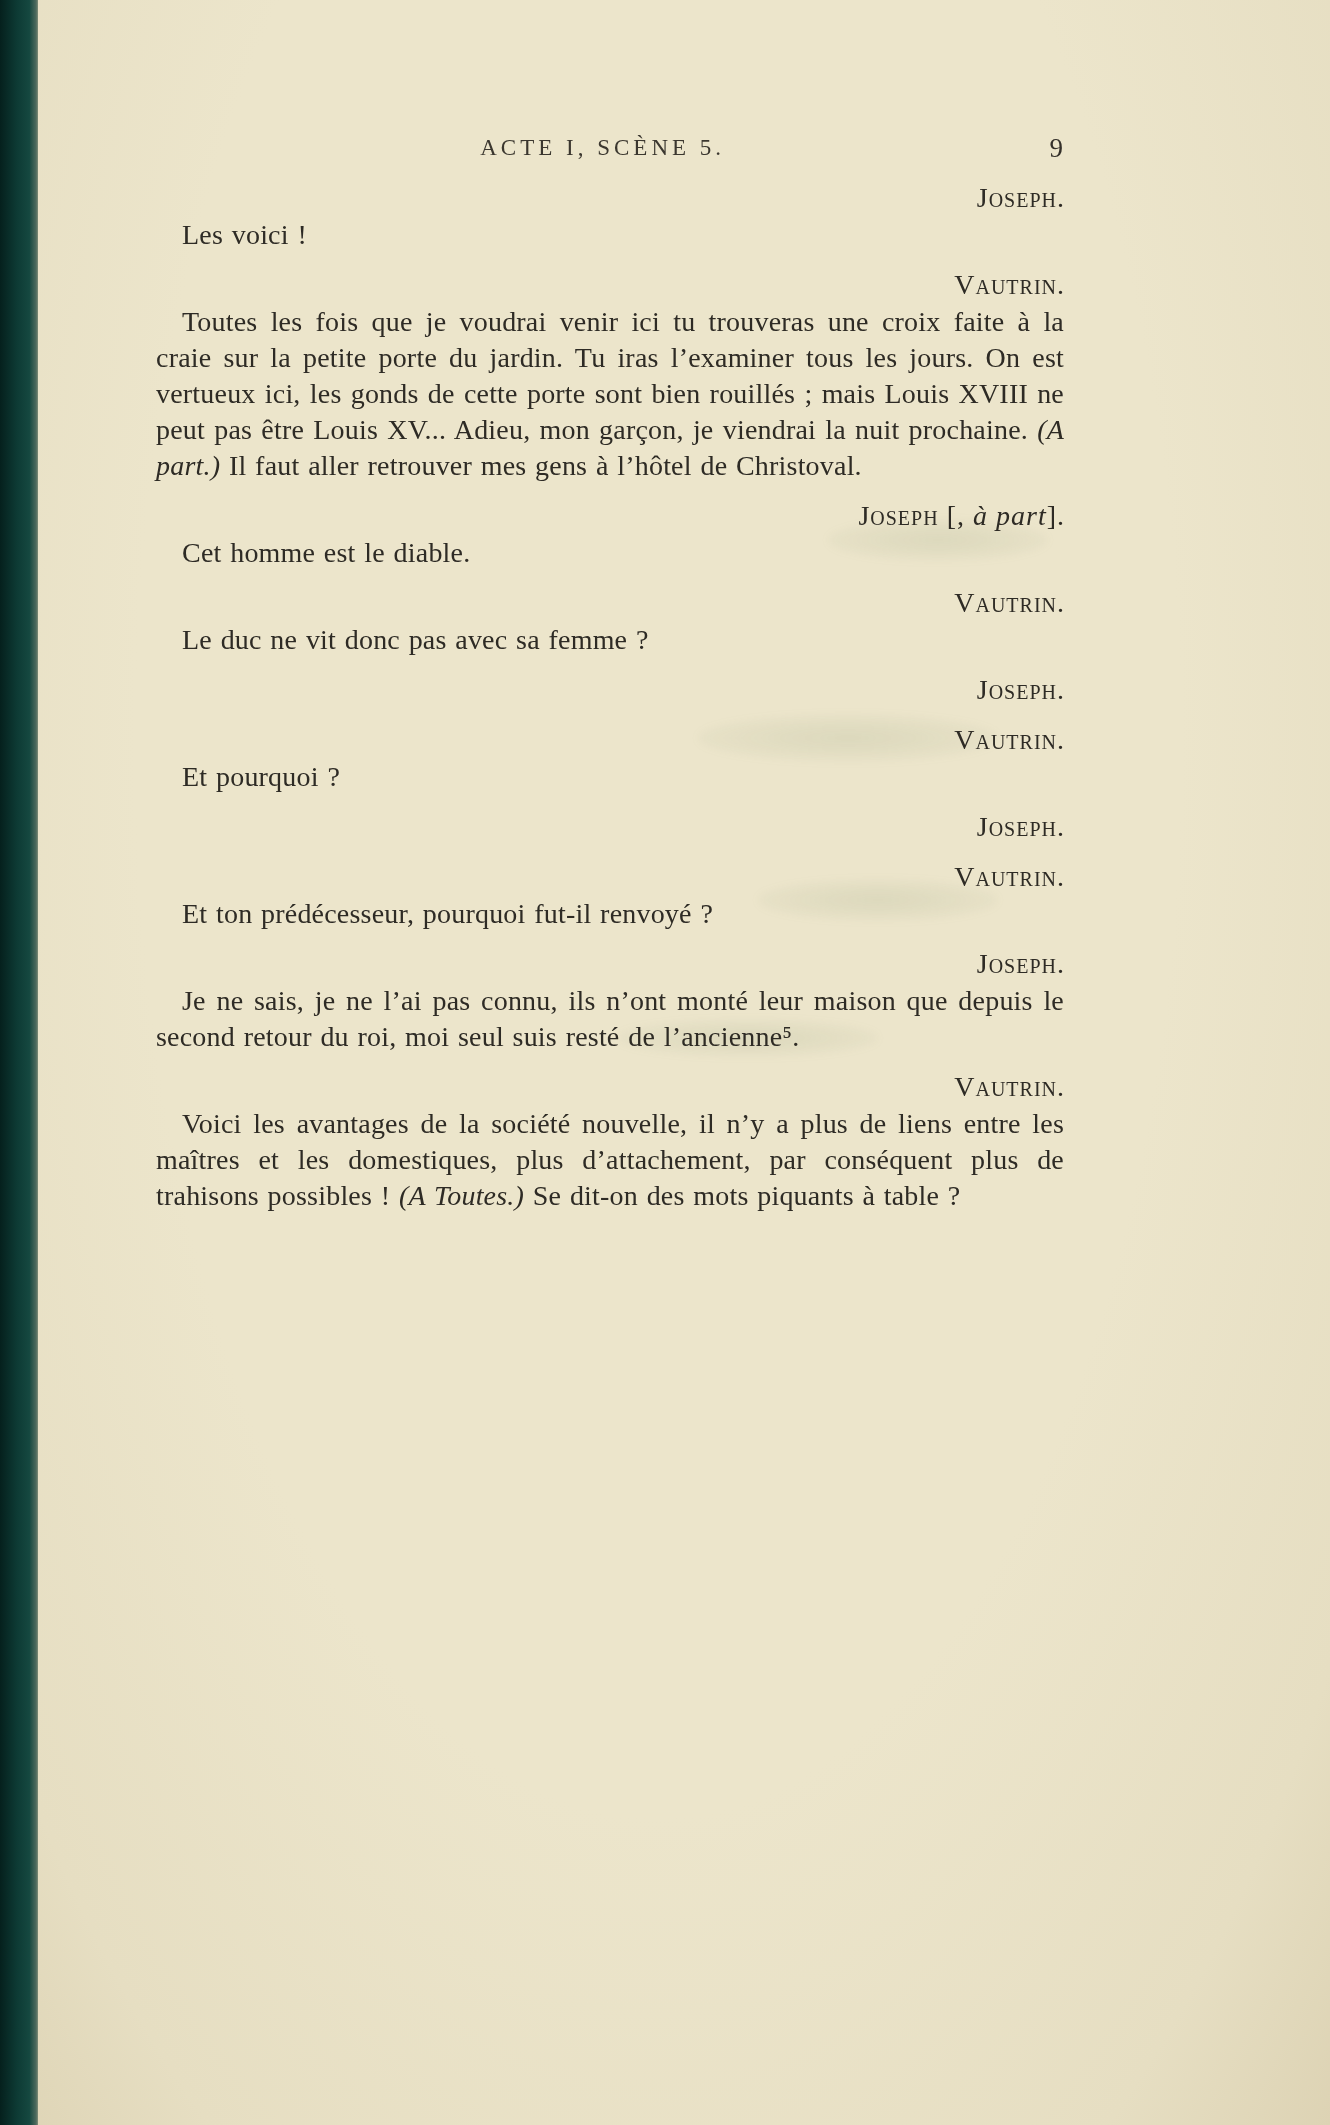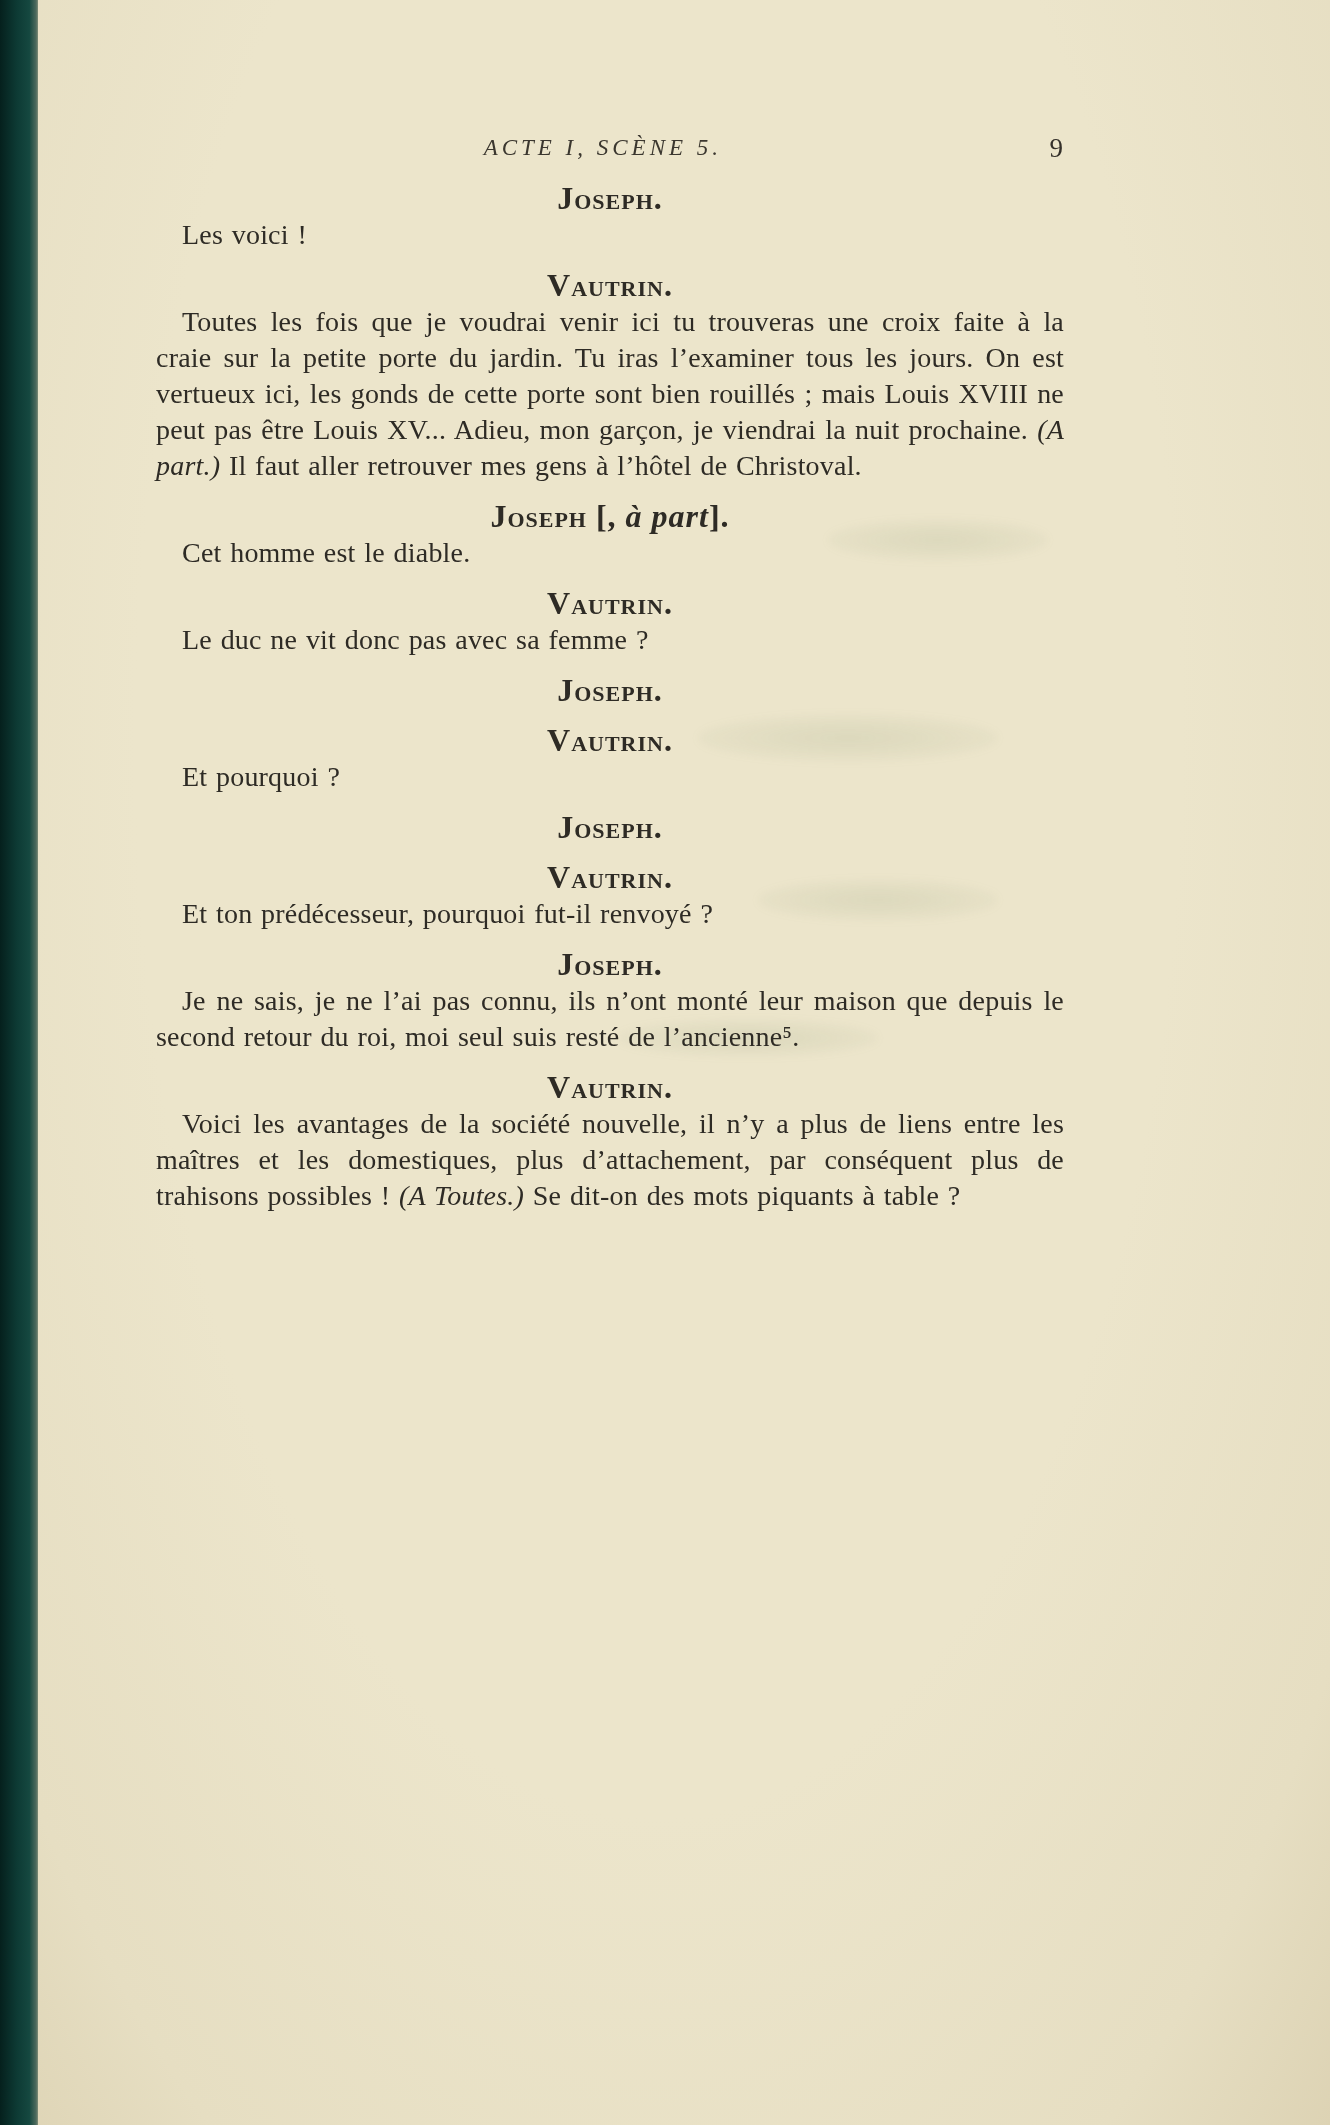--- a/index.html
+++ b/index.html
@@ -55,38 +55,36 @@
     line-height: 36px;
   }
   .running-head {
     position: absolute;
     left: 50%;
     transform: translateX(-53%);
     font-size: 23px;
     letter-spacing: 4px;
     color: #3b372f;
     white-space: nowrap;
-    font-style: italic;
   }
   .page-number {
     position: absolute;
     right: 2px;
     font-size: 27px;
     color: #34302a;
   }
   .entry {
     margin-top: 14px;
   }
   .speaker {
     margin: 0;
-    font-size: 32px;
+    font-size: 28px;
     line-height: 36px;
-    text-align: center;
+    text-align: right;
     letter-spacing: 1px;
-    font-weight: bold;
   }
   .sc {
     font-variant: small-caps;
   }
   .it, .seg-i {
     font-style: italic;
   }
   .speech {
     margin: 1px;
     font-size: 28px;

